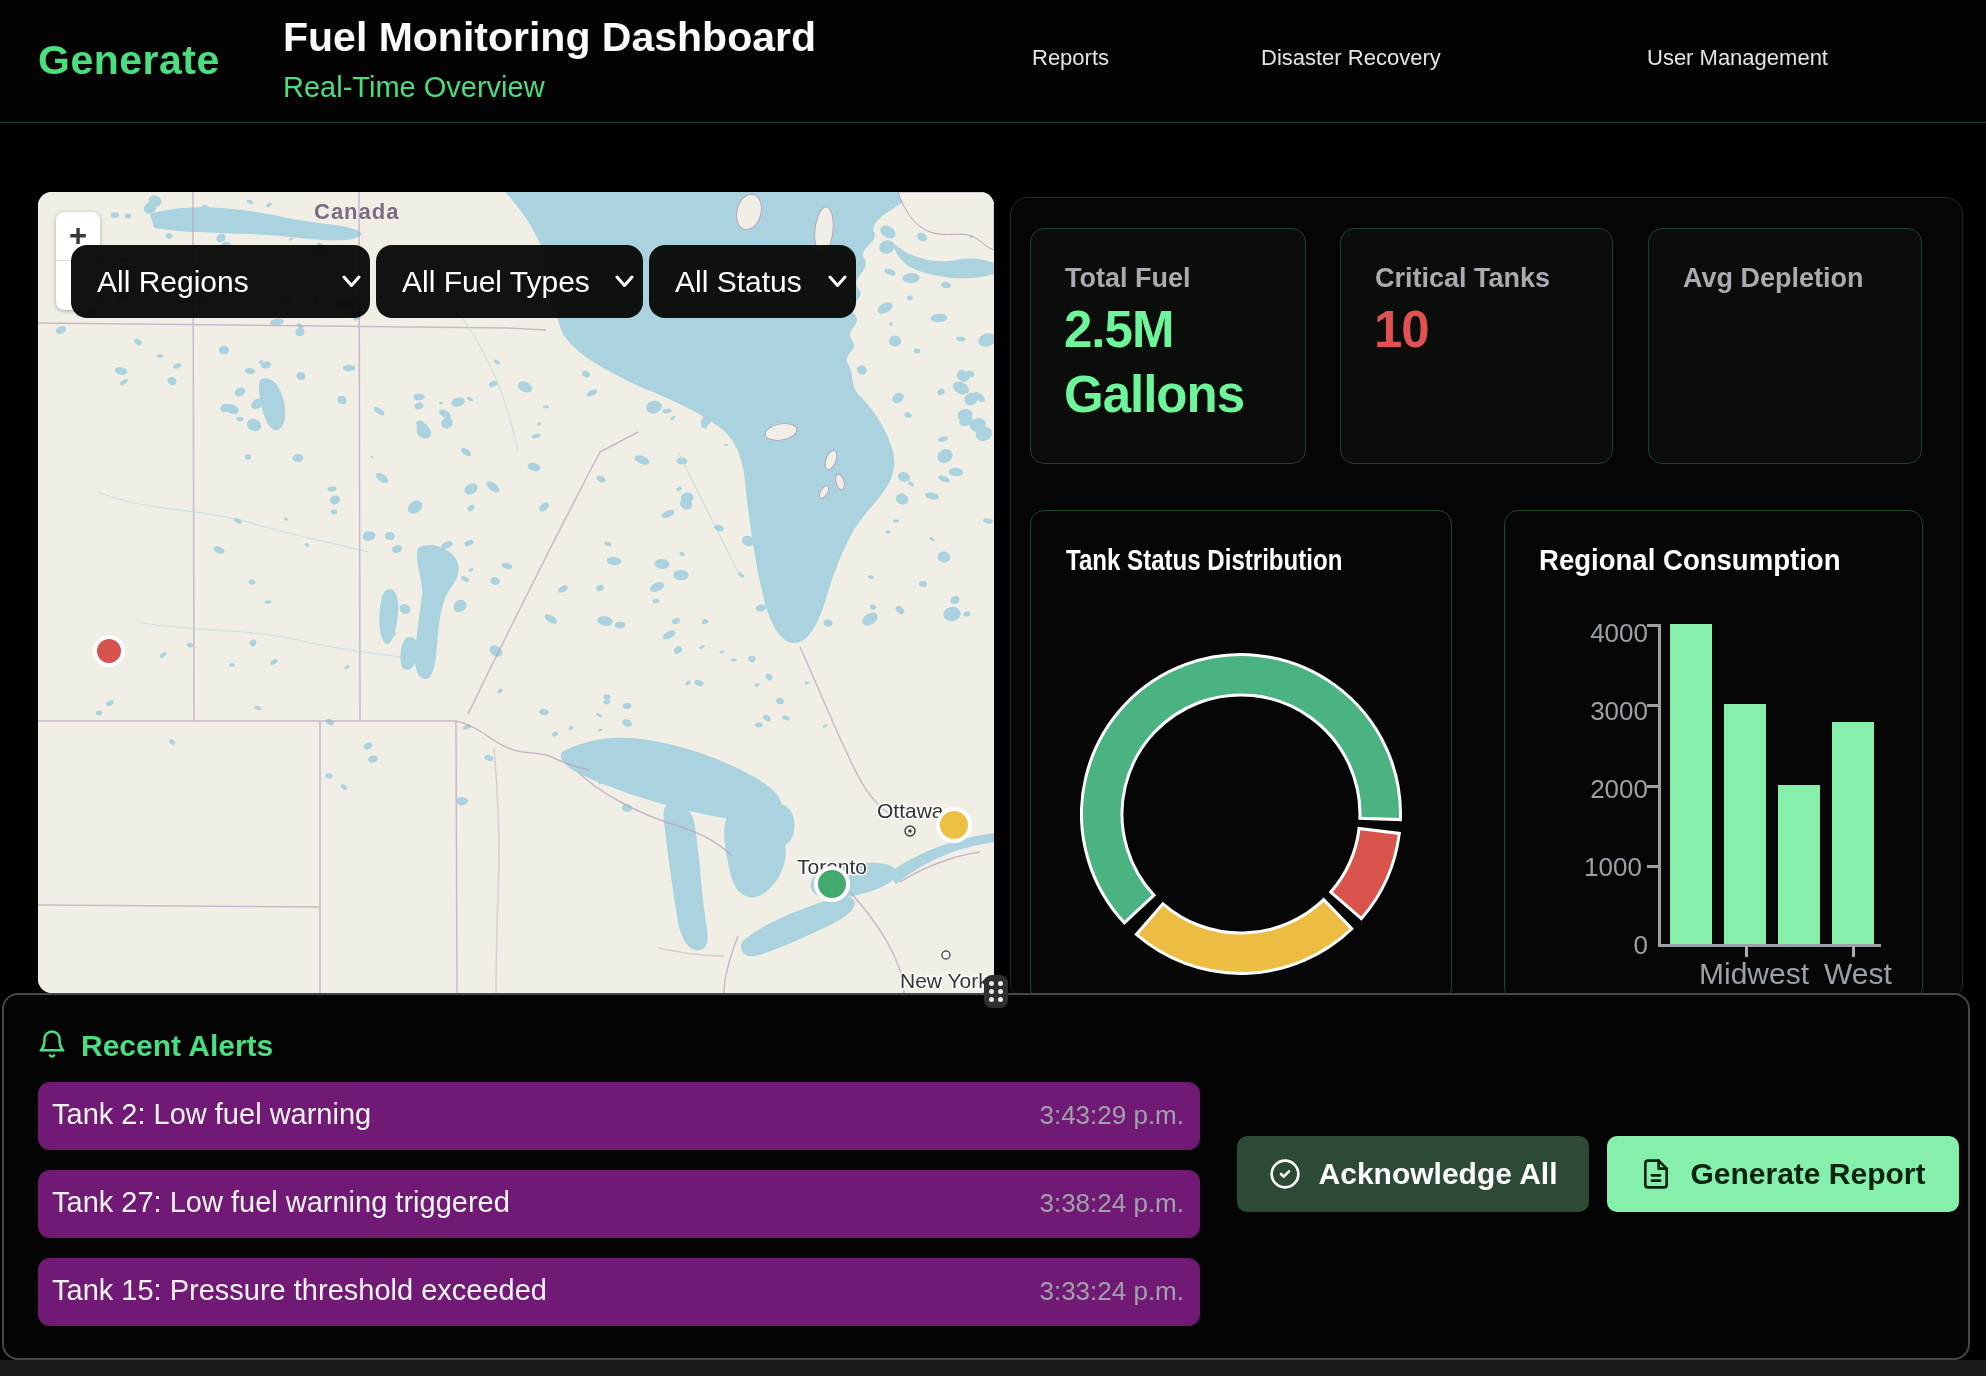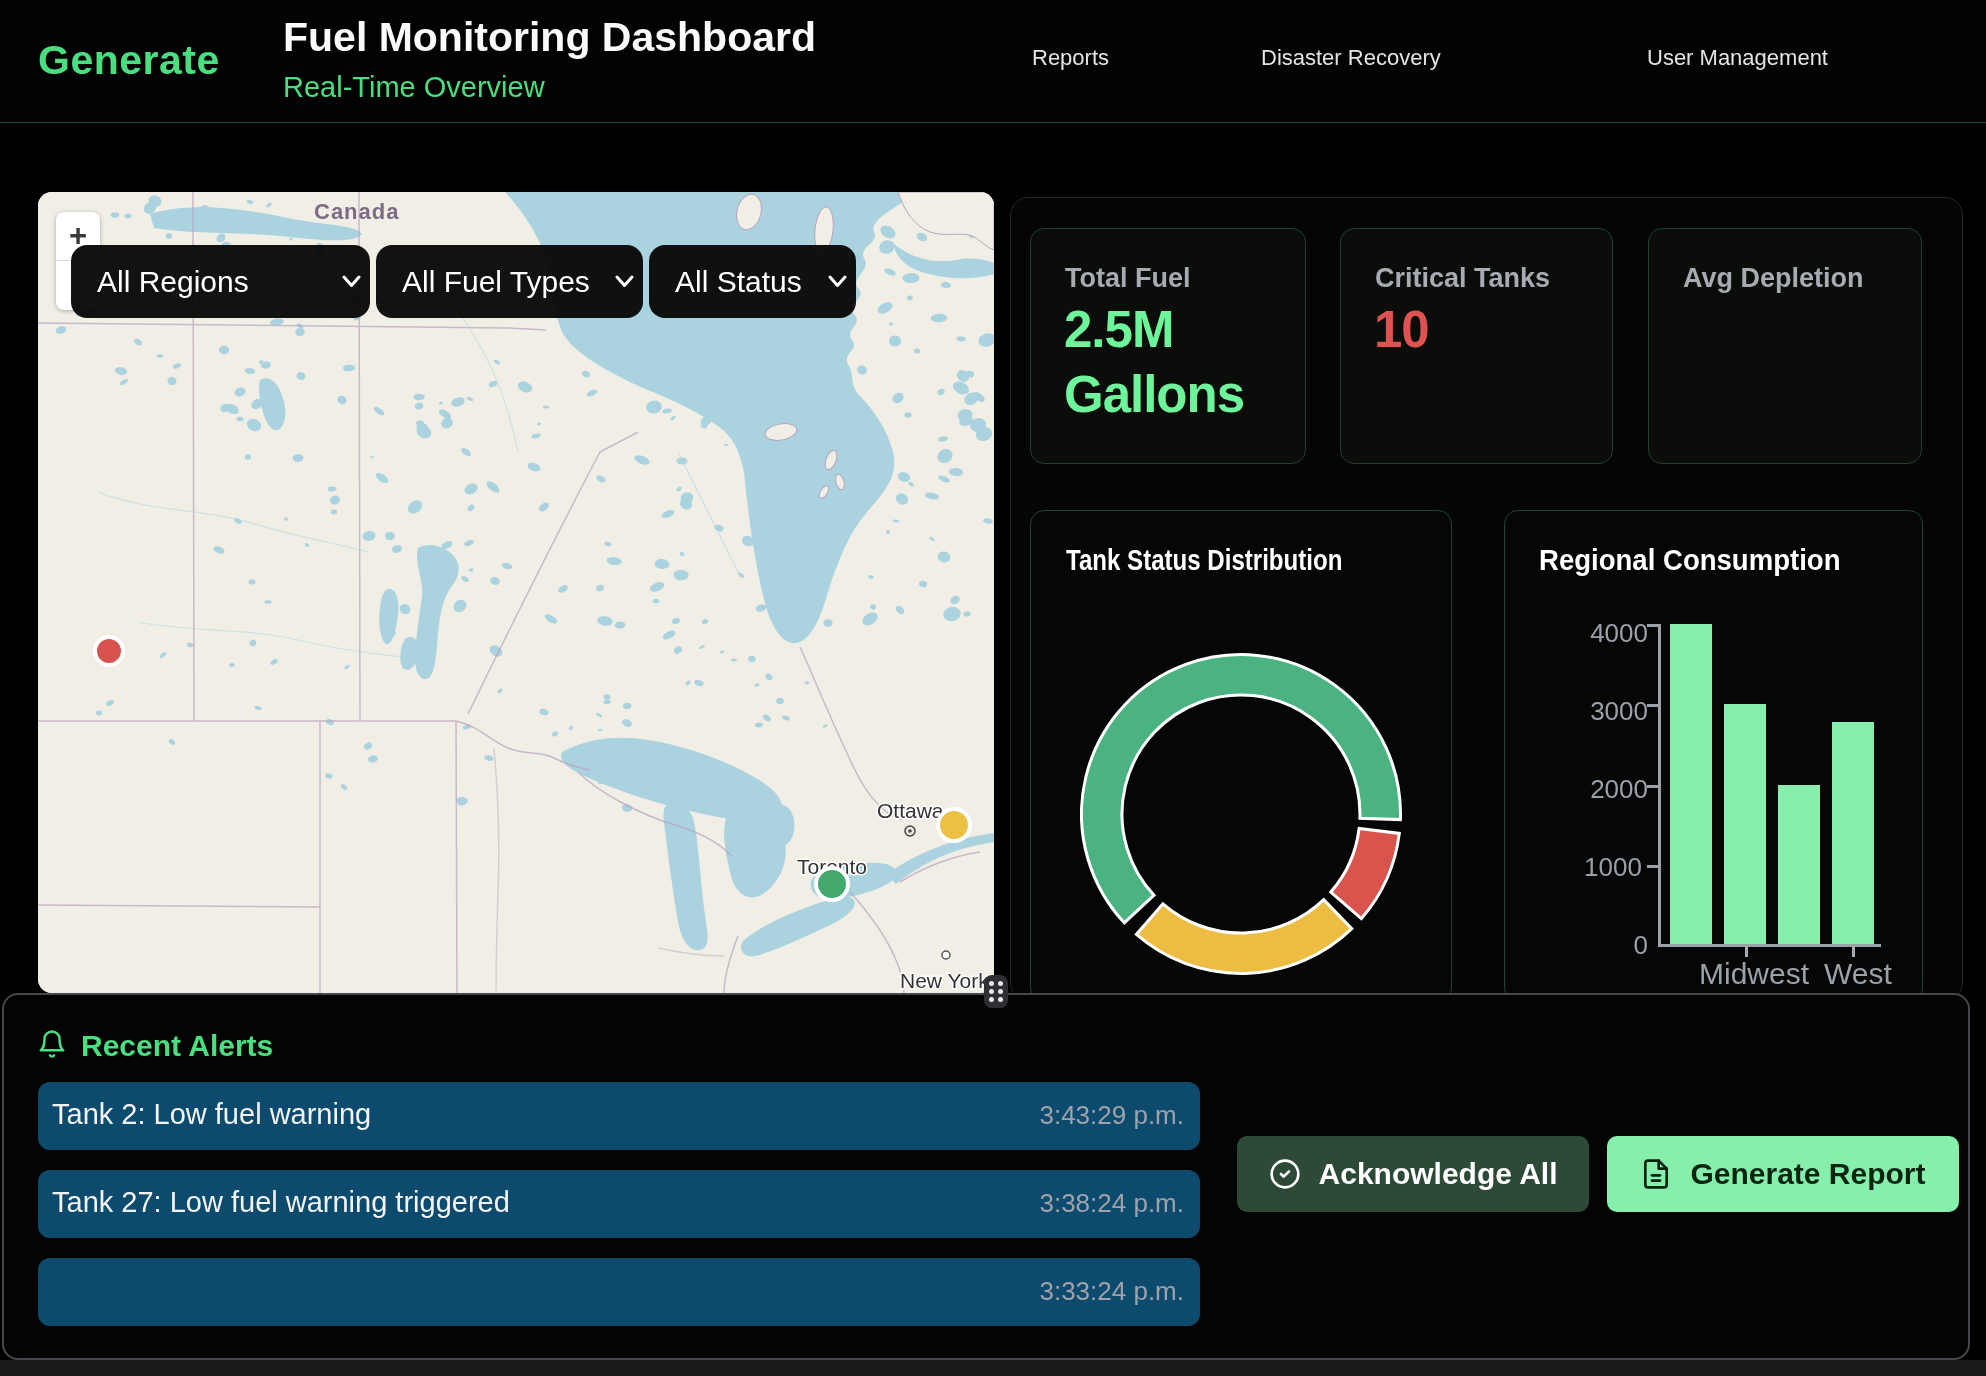--- a/index.html
+++ b/index.html
@@ -45,21 +45,21 @@
 
 .bar { position:absolute; background:#86efac; }
 .ylab { position:absolute; font-size:26px; color:#9aa1a9; text-align:right; width:70px; line-height:26px; }
 .xlab { position:absolute; font-size:30px; color:#9aa1a9; }
 #yaxis { position:absolute; left:1658px; top:624px; width:2.5px; height:322px; background:#9ba1a7; }
 #xaxis { position:absolute; left:1658px; top:944px; width:223px; height:2.5px; background:#9ba1a7; }
 
 
 #bottom { position:absolute; left:2px; top:993px; width:1968px; height:367px; background:#040404; border:2px solid #46464e; border-radius:16px; }
 #alert-head { position:absolute; left:81px; top:1029px; font-size:30px; font-weight:bold; color:#4ade80; }
-.arow { position:absolute; left:38px; width:1162px; height:68px; background:#0c4a6e; border-radius:12px; }
+.arow { position:absolute; left:38px; width:1162px; height:68px; background:#701a75; border-radius:12px; }
 .arow .t { position:absolute; left:14px; top:16px; font-size:29px; font-weight:500; color:#f4f4f5; line-height:1.15; }
 .arow .ts { position:absolute; right:16px; top:19px; font-size:26px; color:#a1a1aa; line-height:1.15; }
 .btn { position:absolute; top:1136px; height:76px; border-radius:10px; display:flex; align-items:center; justify-content:center; font-weight:bold; font-size:30px; }
 #btn1 { left:1237px; width:352px; background:#2c4a36; color:#fff; }
 #btn2 { left:1607px; width:352px; background:#86efac; color:#07240f; }
 .btn svg { margin-right:18px; }
 #belowbar { position:absolute; left:0; top:1360px; width:1986px; height:16px; background:#1b1b1e; }
 </style>
 </head>
 <body>
@@ -496,20 +496,21 @@
 
 <div class="arow" style="top:1082px;">
     <div class="t">Tank 2: Low fuel warning</div>
     <div class="ts">3:43:29 p.m.</div>
   </div>
 <div class="arow" style="top:1170px;">
     <div class="t">Tank 27: Low fuel warning triggered</div>
     <div class="ts">3:38:24 p.m.</div>
   </div>
 <div class="arow" style="top:1258px;">
+    <div class="t">Tank 15: Pressure threshold exceeded</div>
     <div class="ts">3:33:24 p.m.</div>
   </div>
 
 <div class="btn" id="btn1"><svg width="32" height="32" viewBox="0 0 24 24" fill="none" stroke="#fff" stroke-width="2" stroke-linecap="round" stroke-linejoin="round">
       <circle cx="12" cy="12" r="10"></circle>
       <path d="m9 12 2 2 4-4"></path>
     </svg>Acknowledge All</div>
 <div class="btn" id="btn2"><svg width="32" height="32" viewBox="0 0 24 24" fill="none" stroke="#07240f" stroke-width="2" stroke-linecap="round" stroke-linejoin="round">
       <path d="M14 2H6a2 2 0 0 0-2 2v16a2 2 0 0 0 2 2h12a2 2 0 0 0 2-2V8z"></path>
       <path d="M14 2v6h6"></path>

